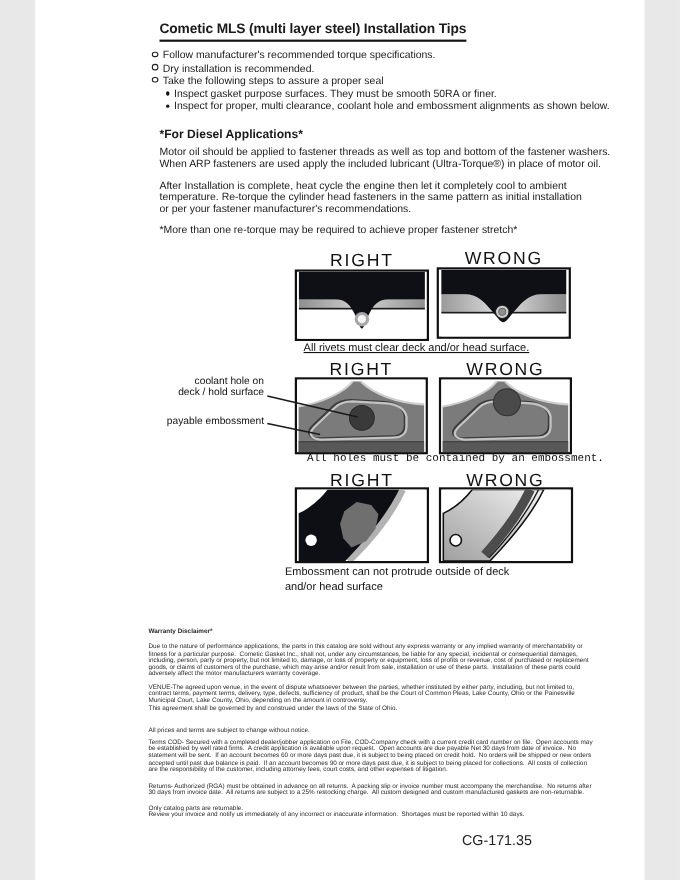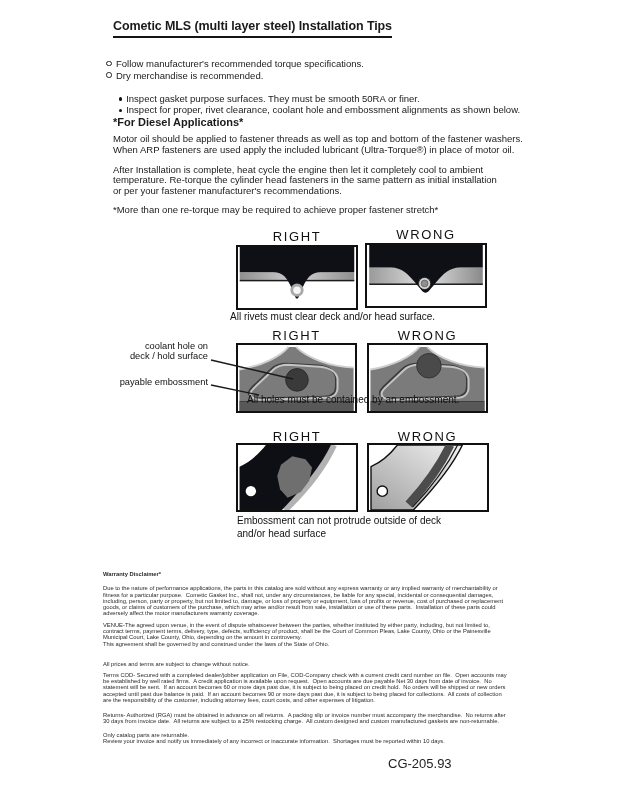--- a/index.html
+++ b/index.html
@@ -1,36 +1,36 @@
 <!DOCTYPE html>
 <html><head>
 <meta charset="utf-8">
 <style>
   html,body{margin:0;padding:0;background:#e8e8e8;}
   .page{
-    position:relative;width:618px;height:800px;background:#ffffff;
+    position:relative;width:554px;height:800px;background:#ffffff;
     font-family:"Liberation Sans","DejaVu Sans",sans-serif;color:#1a1a1a;
     overflow:hidden;margin:0 auto;
   }
   .abs{position:absolute;}
   .pre{white-space:pre;}
   
   .title{left:113px;top:19px;font-size:12.5px;font-weight:bold;
          border-bottom:2px solid #141414;padding-bottom:3px;letter-spacing:-0.1px;}
   
-  .brow{font-size:9.5px;line-height:11px;display:flex;align-items:baseline;margin-top:13px;}
+  .brow{font-size:9.5px;line-height:11px;display:flex;align-items:baseline;}
   .bullet-open{width:3.5px;height:3.5px;border:0.9px solid #222;border-radius:50%;
                display:inline-block;margin-right:4.5px;flex:none;transform:translateY(-1px);}
   .bullet-fill{width:3.2px;height:3.2px;background:#111;border-radius:50%;
                display:inline-block;margin-right:4px;flex:none;transform:translateY(-1px);}
   
   .h2{font-size:11px;font-weight:bold;}
   .body-p{font-size:9.5px;line-height:10.6px;}
   
-  .fig-label{font-size:13px;letter-spacing:1.6px;text-align:center;color:#111;}
+  .fig-label{font-size:16px;letter-spacing:1.6px;text-align:center;color:#111;}
   .caption{font-size:10px;line-height:12.5px;color:#111;}
   .fig{border:2.5px solid #101010;box-sizing:border-box;display:block;background:#fff;}
   .side-label{font-size:9.3px;line-height:10px;text-align:right;color:#111;}
   
   .disc{left:103px;top:571px;width:430px;font-size:5.8px;line-height:6.3px;color:#2a2a2a;}
   .disc p{margin:0;white-space:pre;}
   .disc .dh{font-weight:bold;margin:0 0 8px 0;}
   .disc .p1{margin-bottom:5px;}
   .disc .p2{margin-bottom:14px;}
   .disc .p3{margin-bottom:4.5px;}
@@ -44,29 +44,33 @@
 <div class="page">
 
   <div class="abs title">Cometic MLS (multi layer steel) Installation Tips</div>
 
   <div class="abs brow" style="left:106px;top:45px;">
     <span class="bullet-open"></span>
     <span>Follow manufacturer's recommended torque specifications.</span>
   </div>
   <div class="abs brow" style="left:106px;top:56.5px;">
     <span class="bullet-open"></span>
-    <span>Dry merchandise is recommended.</span>
+    <span>Dry installation is recommended.</span>
+  </div>
+  <div class="abs brow" style="left:106px;top:68px;">
+    <span class="bullet-open"></span>
+    <span>Take the following steps to assure a proper seal</span>
   </div>
   <div class="abs brow" style="left:119px;top:79.5px;">
     <span class="bullet-fill"></span>
     <span>Inspect gasket purpose surfaces.  They must be smooth 50RA or finer.</span>
   </div>
   <div class="abs brow" style="left:119px;top:91px;">
     <span class="bullet-fill"></span>
-    <span>Inspect for proper, rivet clearance, coolant hole and embossment alignments as shown below.</span>
+    <span>Inspect for proper, multi clearance, coolant hole and embossment alignments as shown below.</span>
   </div>
 
   <div class="abs h2" style="left:113px;top:116px;">*For Diesel Applications*</div>
   <div class="abs body-p pre" style="left:113px;top:134px;">Motor oil should be applied to fastener threads as well as top and bottom of the fastener washers.
 When ARP fasteners are used apply the included lubricant (Ultra-Torque®) in place of motor oil.</div>
   <div class="abs body-p" style="left:113px;top:205px;">*More than one re-torque may be required to achieve proper fastener stretch*</div>
   <div class="abs body-p pre" style="left:113px;top:164.5px;">After Installation is complete, heat cycle the engine then let it completely cool to ambient
 temperature. Re-torque the cylinder head fasteners in the same pattern as initial installation
 or per your fastener manufacturer's recommendations.</div>
 
@@ -98,21 +102,21 @@
       </linearGradient>
     </defs>
     <rect x="0" y="0" width="121" height="65" fill="#ffffff"></rect>
     <rect x="0" y="24" width="121" height="18" fill="url(#g2)"></rect>
     <rect x="0" y="41" width="121" height="1.6" fill="#1c1c1c"></rect>
     <path d="M0,0 H121 V24 H97 C85,24 79,31 72,39 C65,47 63,51 60,51 C57,51 55,47 48,39 C41,31 35,24 23,24 H0 Z" fill="#0f0f16"></path>
     <circle cx="59" cy="41" r="6.5" fill="#cfcfcf" stroke="#222" stroke-width="1"></circle>
     <circle cx="59" cy="41" r="3.6" fill="#909090" stroke="#444" stroke-width="0.6"></circle>
   </svg>
 
-  <div class="abs caption" style="left:230px;top:311px;">All rivets must clear deck and/or head surface.</div>
+  <div class="abs caption" style="left:244px;top:311px;text-decoration:underline;">All rivets must clear deck and/or head surface.</div>
 
   <div class="abs fig-label" style="left:236px;top:328px;width:121px;">RIGHT</div>
   <div class="abs fig-label" style="left:367px;top:328px;width:121px;">WRONG</div>
 
   <div class="abs side-label pre" style="left:98px;top:341px;width:110px;">coolant hole on
 deck / hold surface</div>
   <div class="abs side-label" style="left:98px;top:377px;width:110px;">payable embossment</div>
 
   <svg class="abs fig" style="left:236px;top:343px;" width="121" height="70" viewBox="0 0 121 70">
     <rect x="0" y="0" width="121" height="70" fill="#ffffff"></rect>
@@ -136,21 +140,21 @@
     <path d="M13,55 C11,53 11,50 15,46 L35,27 C39,23 45,21 52,21 L85,23 C96,24 103,29 104,36 L104,45 C104,52 99,56 91,56 L22,58 C17,58 15,57 13,55 Z" stroke="#3c3c3c" stroke-width="2.4" fill="none" transform="translate(-1.5,-1)"></path>
     <path d="M13,55 C11,53 11,50 15,46 L35,27 C39,23 45,21 52,21 L85,23 C96,24 103,29 104,36 L104,45 C104,52 99,56 91,56 L22,58 C17,58 15,57 13,55 Z" stroke="#c4c4c4" stroke-width="2.2" fill="none"></path>
     <circle cx="62" cy="22" r="13" fill="#4a4a4a" stroke="#333" stroke-width="1"></circle>
   </svg>
 
   <svg class="abs" style="left:209px;top:344px;z-index:5;" width="92" height="56" viewBox="0 0 92 56">
     <line x1="2" y1="16" x2="84" y2="35" stroke="#1a1a1a" stroke-width="1.4"></line>
     <line x1="2" y1="41" x2="50" y2="51" stroke="#1a1a1a" stroke-width="1.4"></line>
   </svg>
 
-  <div class="abs caption" style="left:247px;top:394px;">All holes must be contained by an embossment.</div>
+  <div class="abs caption" style="left:247px;top:412px;font-family:Liberation Mono, monospace;">All holes must be contained by an embossment.</div>
 
   <div class="abs fig-label" style="left:236px;top:429px;width:122px;">RIGHT</div>
   <div class="abs fig-label" style="left:367px;top:429px;width:121px;">WRONG</div>
 
   <svg class="abs fig" style="left:236px;top:443px;" width="122" height="69" viewBox="0 0 122 69">
     <rect x="0" y="0" width="122" height="69" fill="#ffffff"></rect>
     <path d="M100,0 C90,22 72,46 48,69" stroke="#b2b2b2" stroke-width="7" fill="none"></path>
     <path d="M28,0 H97 C87,21 69,44 45,69 H0 V23 C11,18 21,9 28,0 Z" fill="#0e0e15"></path>
     <path d="M44,21 L56,12 L70,15 L77,24 L74,38 L65,50 L51,56 L43,47 L40,33 Z" fill="#6f6f6f"></path>
     <circle cx="12" cy="49" r="5.5" fill="#ffffff"></circle>
@@ -163,21 +167,21 @@
           <stop offset="1" stop-color="#9f9f9f"></stop>
       </linearGradient>
     </defs>
     <rect x="0" y="0" width="121" height="69" fill="#ffffff"></rect>
     <path d="M28,0 H97 C87,21 69,44 45,69 H0 V23 C11,18 21,9 28,0 Z" fill="url(#g3)" stroke="#111" stroke-width="1.5"></path>
     <path d="M84,0 C75,19 60,41 40,63" stroke="#4c4c4c" stroke-width="9" fill="none"></path>
     <path d="M92,0 C82,20 66,43 44,66" stroke="#161616" stroke-width="1.3" fill="none"></path>
     <circle cx="12" cy="49" r="5.5" fill="#ffffff" stroke="#111" stroke-width="1.5"></circle>
   </svg>
 
-  <div class="abs caption pre" style="left:237px;top:515px;">Embossment can not protrude outside of deck
+  <div class="abs caption pre" style="left:227px;top:515px;">Embossment can not protrude outside of deck
 and/or head surface</div>
 
   <div class="abs disc">
     <p class="dh">Warranty Disclaimer*</p>
     <p class="p1">Due to the nature of performance applications, the parts in this catalog are sold without any express warranty or any implied warranty of merchantability or
 fitness for a particular purpose.  Cometic Gasket Inc., shall not, under any circumstances, be liable for any special, incidental or consequential damages,
 including, person, party or property, but not limited to, damage, or loss of property or equipment, loss of profits or revenue, cost of purchased or replacement
 goods, or claims of customers of the purchase, which may arise and/or result from sale, installation or use of these parts.  Installation of these parts could
 adversely affect the motor manufacturers warranty coverage.</p>
     <p class="p2">VENUE-The agreed upon venue, in the event of dispute whatsoever between the parties, whether instituted by either party, including, but not limited to,
@@ -189,15 +193,15 @@
 be established by well rated firms.  A credit application is available upon request.  Open accounts are due payable Net 30 days from date of invoice.  No
 statement will be sent.  If an account becomes 60 or more days past due, it is subject to being placed on credit hold.  No orders will be shipped or new orders
 accepted until past due balance is paid.  If an account becomes 90 or more days past due, it is subject to being placed for collections.  All costs of collection
 are the responsibility of the customer, including attorney fees, court costs, and other expenses of litigation.</p>
     <p class="p5">Returns- Authorized (RGA) must be obtained in advance on all returns.  A packing slip or invoice number must accompany the merchandise.  No returns after
 30 days from invoice date.  All returns are subject to a 25% restocking charge.  All custom designed and custom manufactured gaskets are non-returnable.</p>
     <p>Only catalog parts are returnable.
 Review your invoice and notify us immediately of any incorrect or inaccurate information.  Shortages must be reported within 10 days.</p>
   </div>
 
-  <div class="abs pagenum">CG-205.93</div>
+  <div class="abs pagenum">CG-171.35</div>
 
 </div>
 
 </body></html>

